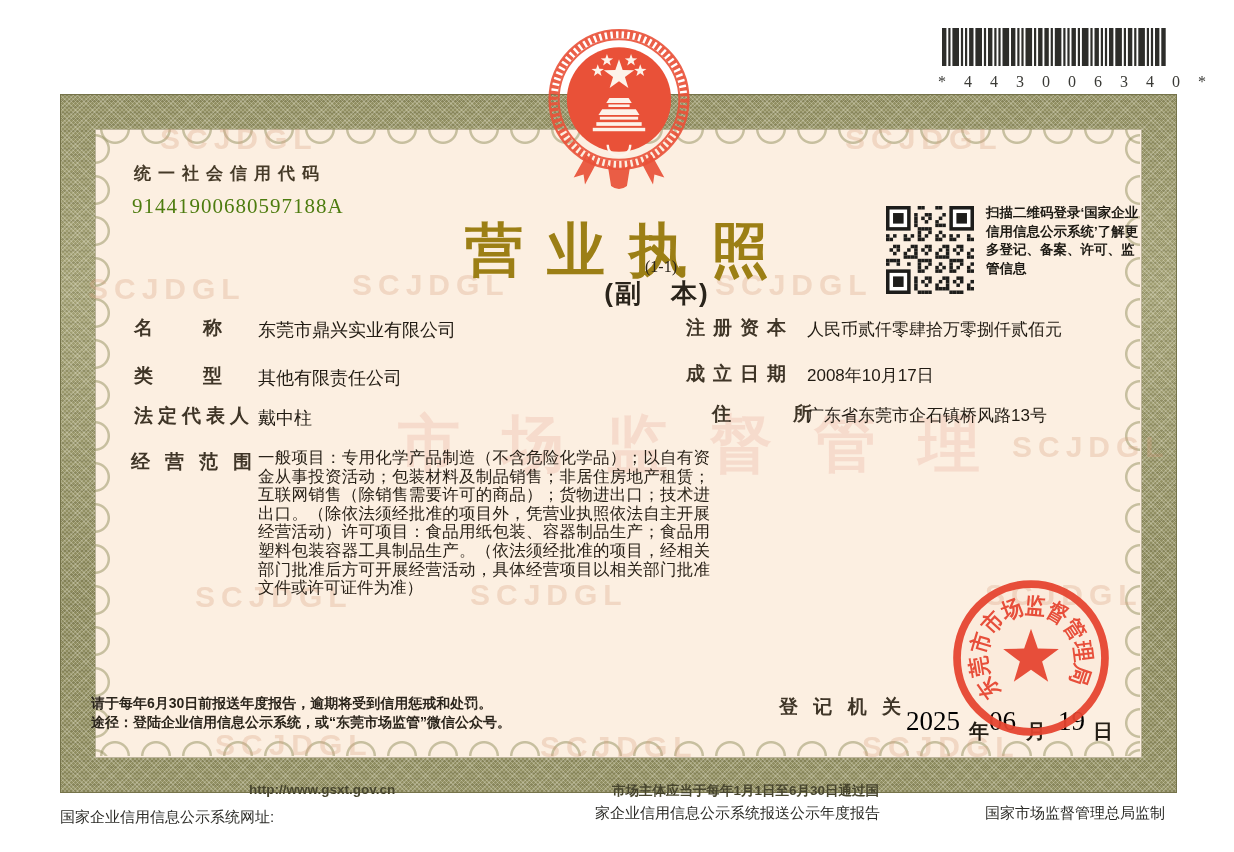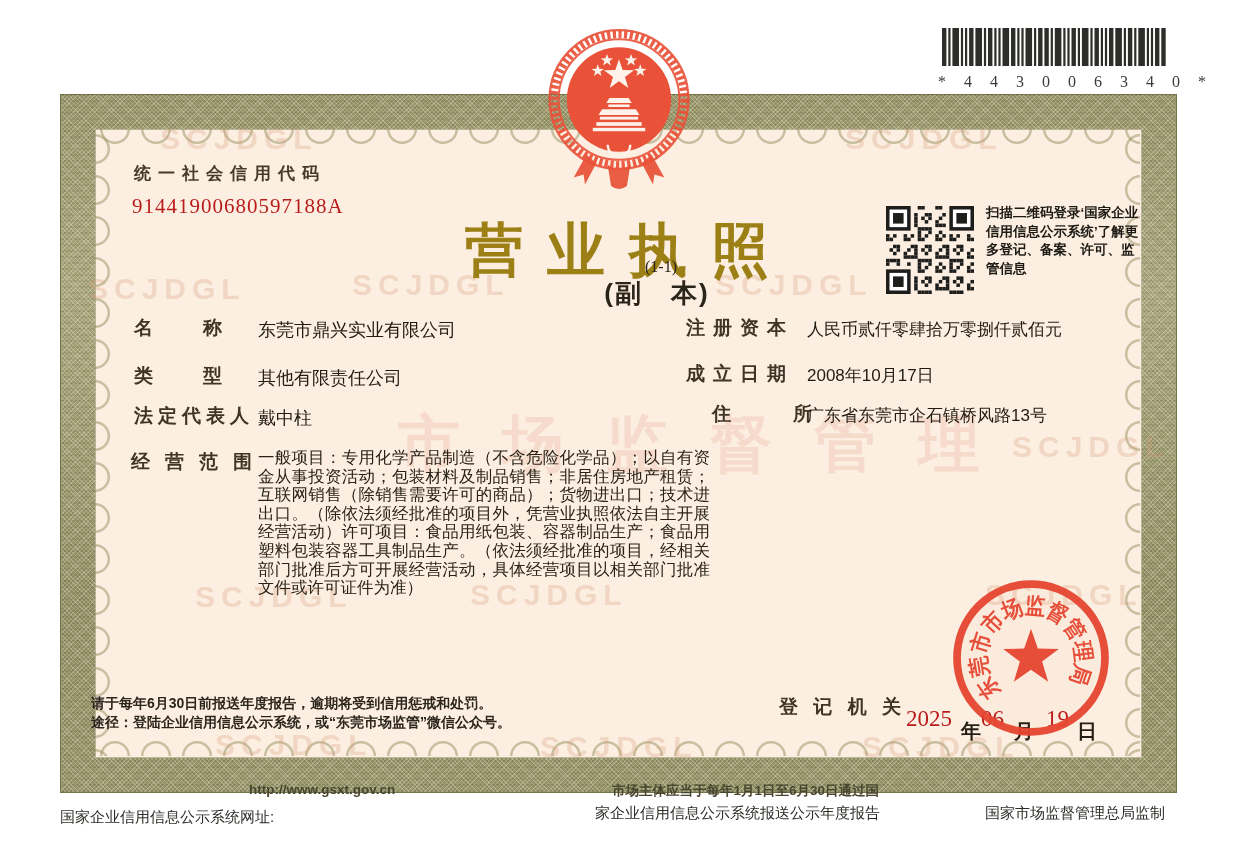--- a/index.html
+++ b/index.html
@@ -29,35 +29,35 @@
     background-image:radial-gradient(circle at 15px 20px, rgba(146,144,94,0) 12px, rgba(146,144,94,.5) 13px 14.5px, rgba(146,144,94,0) 15.5px);
     background-size:15px 41px;background-repeat:repeat-y;}
   
   .wm{position:absolute;z-index:3;font-weight:bold;font-size:30px;letter-spacing:6px;
       color:rgba(216,158,126,.30);white-space:nowrap;}
   .wm-big{position:absolute;z-index:3;font-weight:bold;font-size:62px;letter-spacing:42px;
       color:rgba(214,110,85,.15);white-space:nowrap;}
   
   .abs{position:absolute;z-index:5;}
   .cc-label{left:134px;top:162px;font-size:17px;letter-spacing:7px;color:#453a28;font-weight:bold;}
-  .cc-value{left:132px;top:194px;font-size:21px;font-family:"Liberation Serif",serif;color:#b91c1c;letter-spacing:1px;}
+  .cc-value{left:132px;top:194px;font-size:21px;font-family:"Liberation Serif",serif;color:#4d7c0f;letter-spacing:1px;}
   .title{left:0;top:196px;width:1234px;text-align:center;font-size:58px;font-weight:bold;
          color:#9c7f15;letter-spacing:24px;text-indent:24px;white-space:nowrap;margin-top:16px;}
   .pageno{left:645px;top:258px;font-size:16px;font-family:"Liberation Serif",serif;color:#2a241b;}
   .copy{left:0;top:276px;width:1234px;text-align:center;font-size:26px;color:#2a241b;font-weight:bold;letter-spacing:2px;padding-left:40px;}
   .qr-caption{left:986px;top:204px;width:154px;font-size:13.5px;line-height:18.5px;color:#1d1a14;font-weight:bold;}
   .row-label{font-size:19px;font-weight:bold;color:#3f3527;display:inline-block;
              text-align:justify;text-align-last:justify;}
   .row-value{font-size:18px;color:#211b13;white-space:nowrap;}
   .scope-value{font-size:16.5px;line-height:18.6px;color:#292219;white-space:normal;text-align:justify;}
   .w88{width:88px;} .w115{width:115px;} .w122{width:122px;} .w100{width:100px;} .w121{width:121px;}
   .notes{left:91px;top:694px;font-size:14px;line-height:19px;font-weight:bold;color:#2b251c;}
   .reg-label{left:779px;top:648px;margin-top:46px;}
   .date-row{left:906px;top:706px;display:flex;align-items:flex-start;z-index:5;}
-  .date-num{font-family:"Liberation Serif",serif;font-size:23px;color:#b91c1c;}
+  .date-num{font-family:"Liberation Serif",serif;font-size:27px;color:#000000;}
   .date-unit{font-size:20px;color:#241e15;margin-top:12px;font-weight:bold;}
   .seal{left:945px;top:572px;width:172px;height:172px;z-index:6;opacity:.94;}
   .emblem{left:534px;top:20px;width:170px;height:176px;z-index:6;}
   .barcode-wrap{left:938px;top:28px;width:232px;z-index:5;text-align:center;}
   .barcode-digits{font-size:16px;letter-spacing:7px;color:#3a3a36;font-family:"Liberation Serif",serif;margin-top:1px;white-space:nowrap;}
   .foot-on-band{z-index:5;font-size:13.5px;font-weight:bold;color:#47452e;}
   .foot-out{z-index:5;font-size:15px;color:#2c2c28;}
 </style>
 </head>
 <body>

